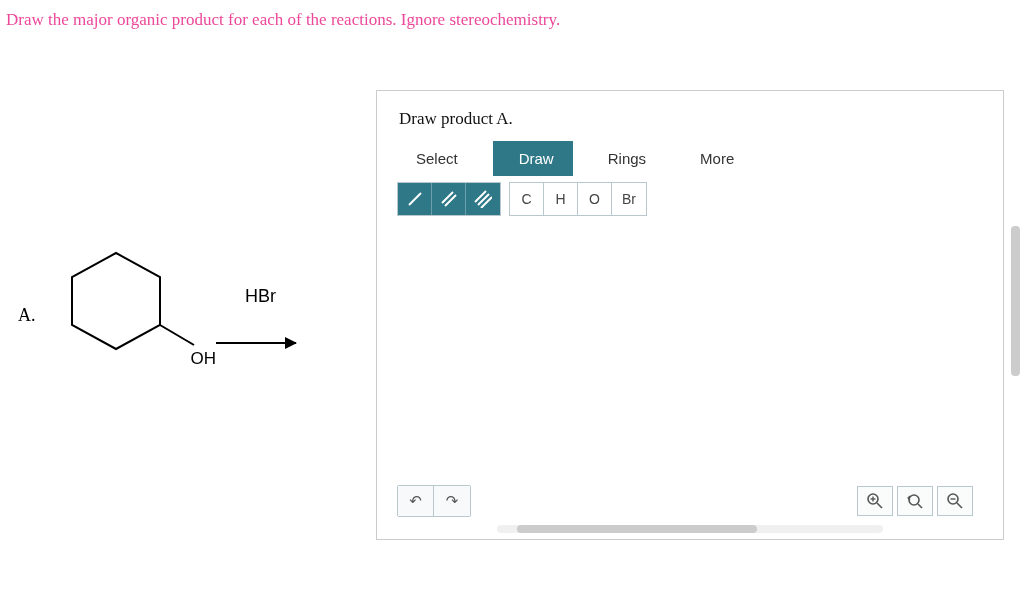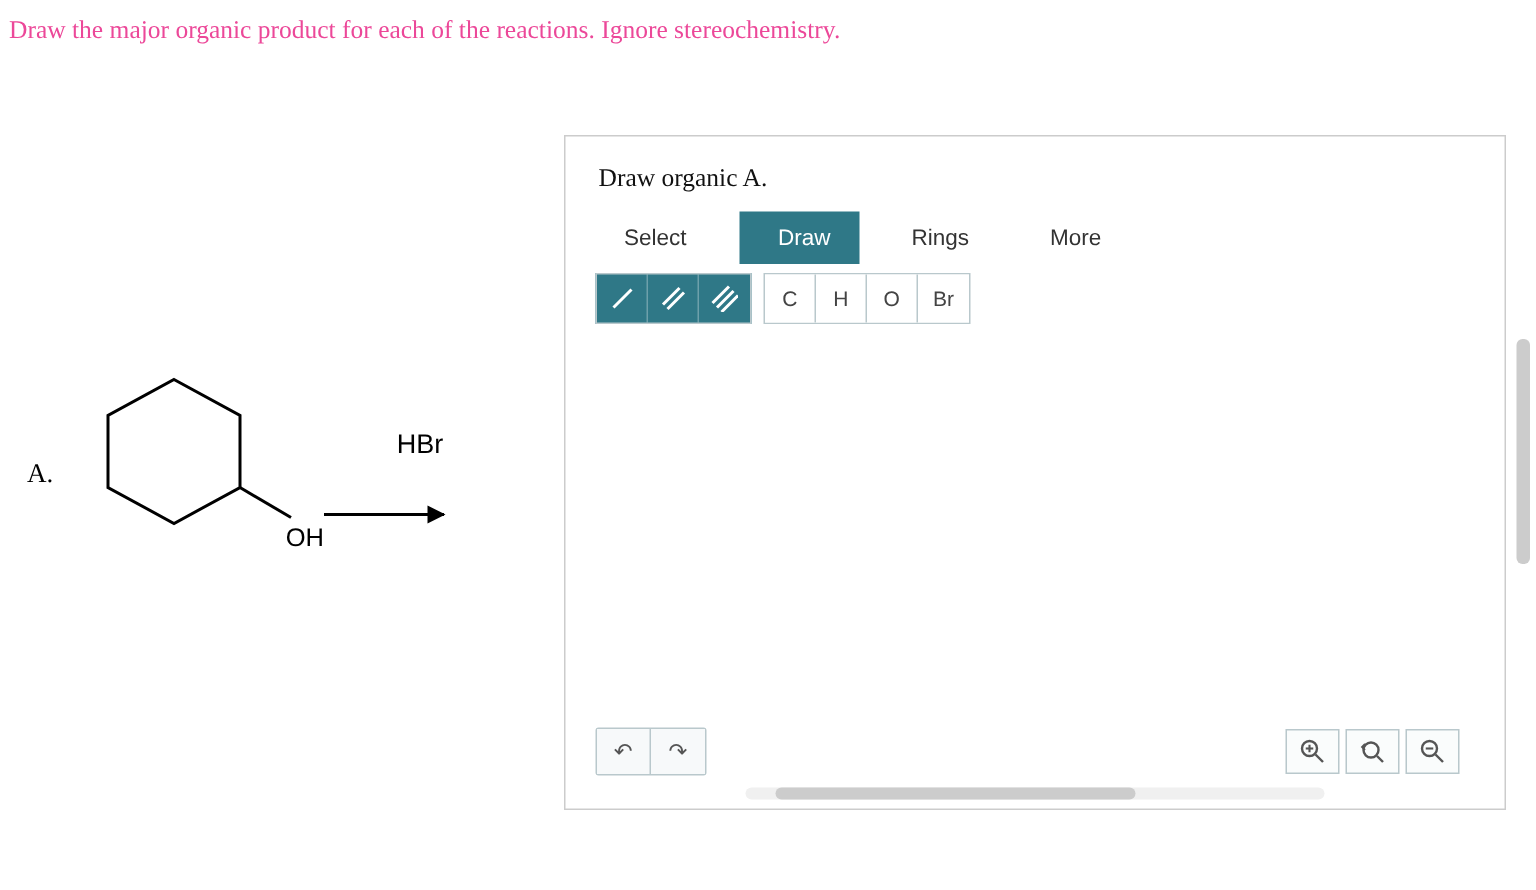--- a/index.html
+++ b/index.html
@@ -38,21 +38,21 @@
     }
     .reagent {
       font-family: Arial, sans-serif;
       font-size: 18px;
       margin-left: 10px;
       margin-bottom: 35px;
     }
     .arrow-wrap {
       display: flex;
       flex-direction: column;
-      align-items: flex-end;
+      align-items: center;
     }
     .arrow {
       position: relative;
       width: 80px;
       height: 2px;
       background: #000;
     }
     .arrow::after {
       content: "";
       position: absolute;
@@ -236,21 +236,21 @@
       </svg>
       <div style="position:absolute; left:125px; top:114px; font-family:Arial; font-size:17px;">OH</div>
     </div>
     <div class="arrow-wrap">
       <div class="reagent">HBr</div>
       <div class="arrow"></div>
     </div>
   </div>
 
   <div class="editor-panel">
-    <div class="editor-title">Draw organic A.</div>
+    <div class="editor-title">Draw product A.</div>
 
     <div class="toolbar">
       <div class="tab">Select</div>
       <div class="tab active">Draw</div>
       <div class="tab">Rings</div>
       <div class="tab">More</div>
     </div>
 
     <div class="sub-toolbar">
       <div class="bond-group">

